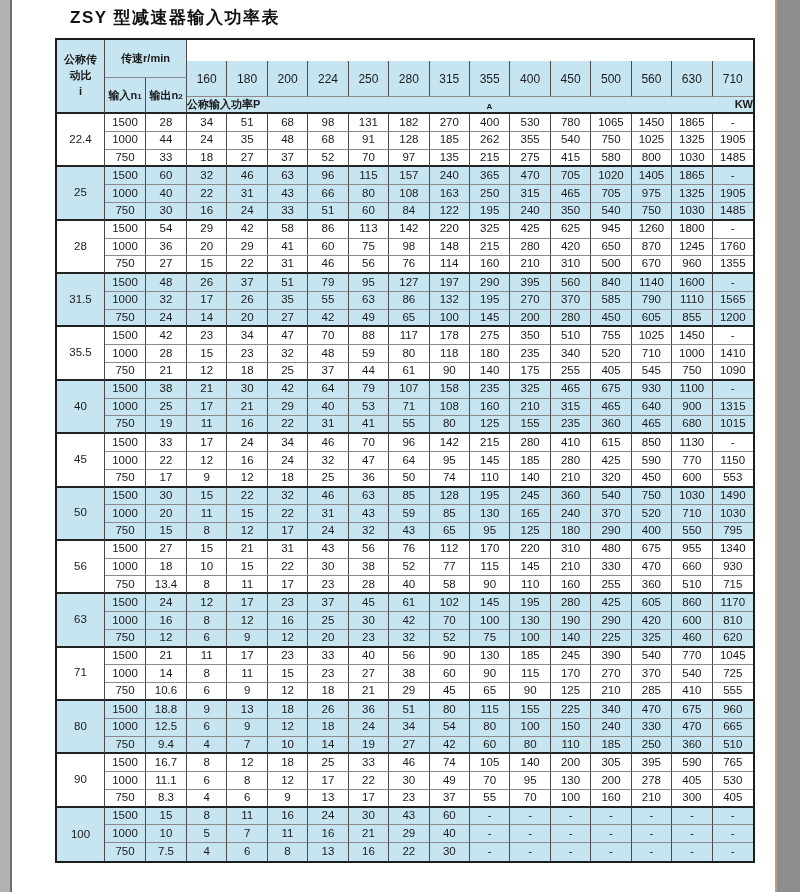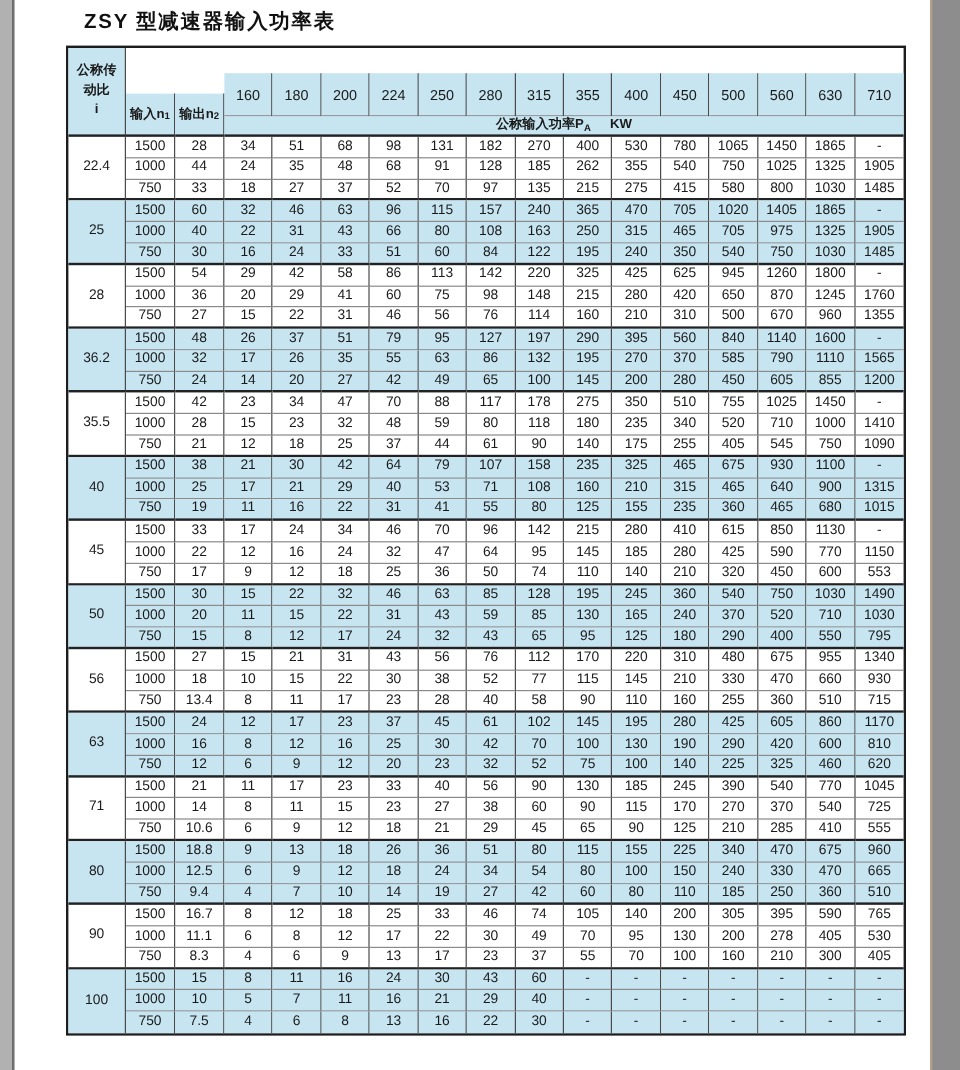--- a/index.html
+++ b/index.html
@@ -42,20 +42,21 @@
 
 <div class="edge-left"></div>
 <div class="edge-right"></div>
 
 <h1 class="title">ZSY 型减速器输入功率表</h1>
 
 <div class="table-grid" id="grid">
     <div class="c blue head pre thick" style="grid-area: 1 / 1 / span 4;">公称传
 动比
 i</div>
+    <div class="c blue head" style="grid-area: 1 / 2 / span 2 / span 2;">传速r/min</div>
     <div class="c blue head thick" style="grid-area: 3 / 2 / span 2;">
       <span>输入n</span>
       <sub>1</sub>
     </div>
     <div class="c blue head thick" style="grid-area: 3 / 3 / span 2;">
       <span>输出n</span>
       <sub>2</sub>
     </div>
     <div class="c blue num" style="grid-area: 2 / 4 / span 2;">160</div>
     <div class="c blue num" style="grid-area: 2 / 5 / span 2;">180</div>
@@ -64,21 +65,21 @@
     <div class="c blue num" style="grid-area: 2 / 8 / span 2;">250</div>
     <div class="c blue num" style="grid-area: 2 / 9 / span 2;">280</div>
     <div class="c blue num" style="grid-area: 2 / 10 / span 2;">315</div>
     <div class="c blue num" style="grid-area: 2 / 11 / span 2;">355</div>
     <div class="c blue num" style="grid-area: 2 / 12 / span 2;">400</div>
     <div class="c blue num" style="grid-area: 2 / 13 / span 2;">450</div>
     <div class="c blue num" style="grid-area: 2 / 14 / span 2;">500</div>
     <div class="c blue num" style="grid-area: 2 / 15 / span 2;">560</div>
     <div class="c blue num" style="grid-area: 2 / 16 / span 2;">630</div>
     <div class="c blue num last-col" style="grid-area: 2 / 17 / span 2;">710</div>
-    <div class="c blue head thick last-col" style="grid-area: 4 / 4 / auto / span 14;">
+    <div class="c blue head thick last-col" style="grid-area: 4 / 4 / auto / span 14; justify-content: space-between;">
       <span>公称输入功率P</span>
       <sub>A</sub>
       <span class="unit-gap">KW</span>
     </div>
     <div class="c thick" style="grid-area: 5 / 1 / span 3;">22.4</div>
     <div class="c" style="grid-area: 5 / 2;">1500</div>
     <div class="c" style="grid-area: 5 / 3;">28</div>
     <div class="c" style="grid-area: 5 / 4;">34</div>
     <div class="c" style="grid-area: 5 / 5;">51</div>
     <div class="c" style="grid-area: 5 / 6;">68</div>
@@ -216,21 +217,21 @@
     <div class="c thick" style="grid-area: 13 / 8;">56</div>
     <div class="c thick" style="grid-area: 13 / 9;">76</div>
     <div class="c thick" style="grid-area: 13 / 10;">114</div>
     <div class="c thick" style="grid-area: 13 / 11;">160</div>
     <div class="c thick" style="grid-area: 13 / 12;">210</div>
     <div class="c thick" style="grid-area: 13 / 13;">310</div>
     <div class="c thick" style="grid-area: 13 / 14;">500</div>
     <div class="c thick" style="grid-area: 13 / 15;">670</div>
     <div class="c thick" style="grid-area: 13 / 16;">960</div>
     <div class="c thick last-col" style="grid-area: 13 / 17;">1355</div>
-    <div class="c blue thick" style="grid-area: 14 / 1 / span 3;">36.2</div>
+    <div class="c blue thick" style="grid-area: 14 / 1 / span 3;">31.5</div>
     <div class="c blue" style="grid-area: 14 / 2;">1500</div>
     <div class="c blue" style="grid-area: 14 / 3;">48</div>
     <div class="c blue" style="grid-area: 14 / 4;">26</div>
     <div class="c blue" style="grid-area: 14 / 5;">37</div>
     <div class="c blue" style="grid-area: 14 / 6;">51</div>
     <div class="c blue" style="grid-area: 14 / 7;">79</div>
     <div class="c blue" style="grid-area: 14 / 8;">95</div>
     <div class="c blue" style="grid-area: 14 / 9;">127</div>
     <div class="c blue" style="grid-area: 14 / 10;">197</div>
     <div class="c blue" style="grid-area: 14 / 11;">290</div>

